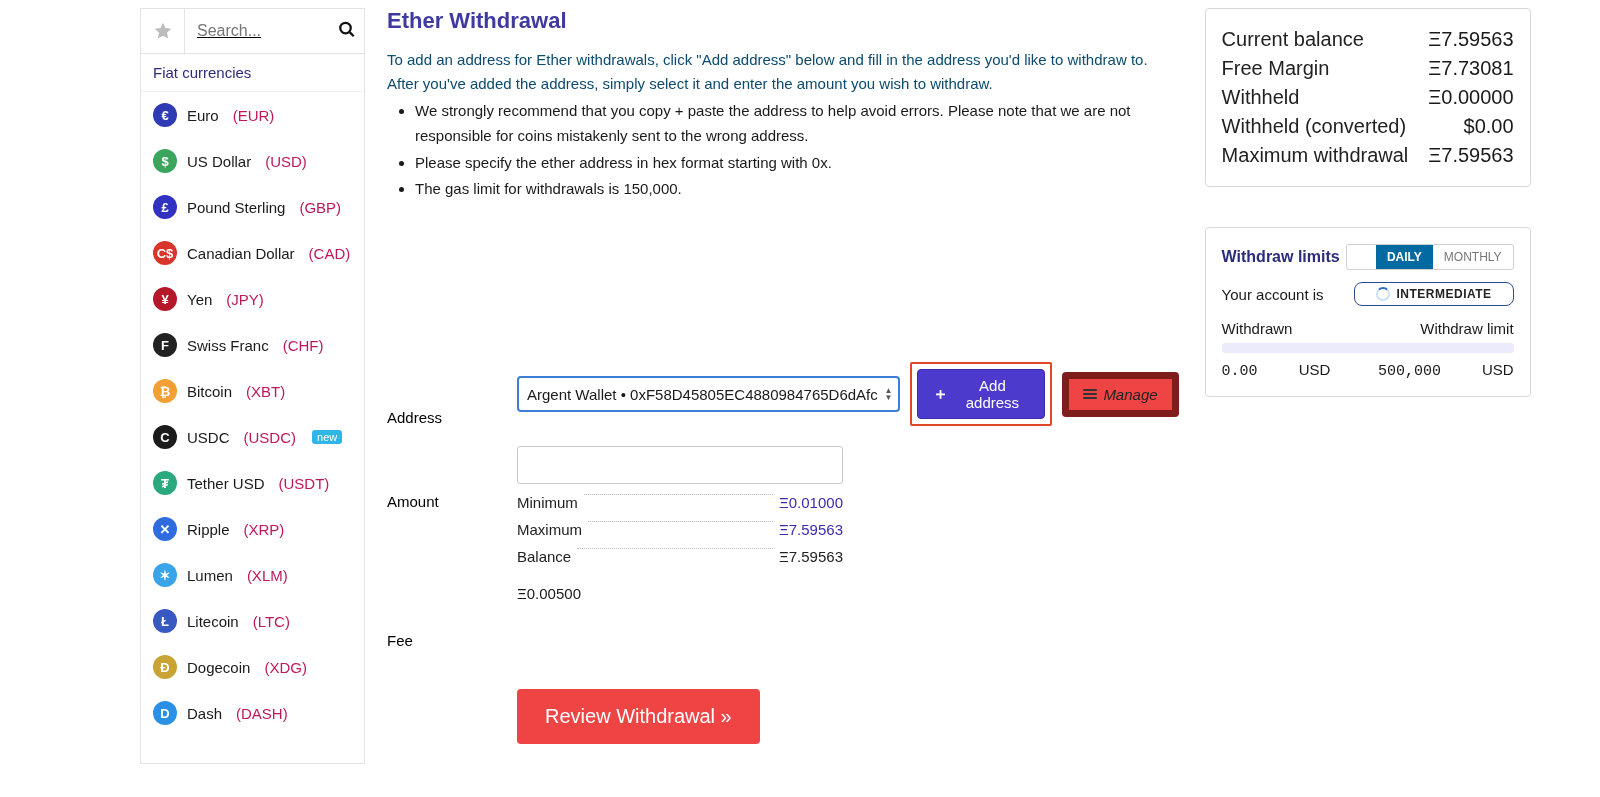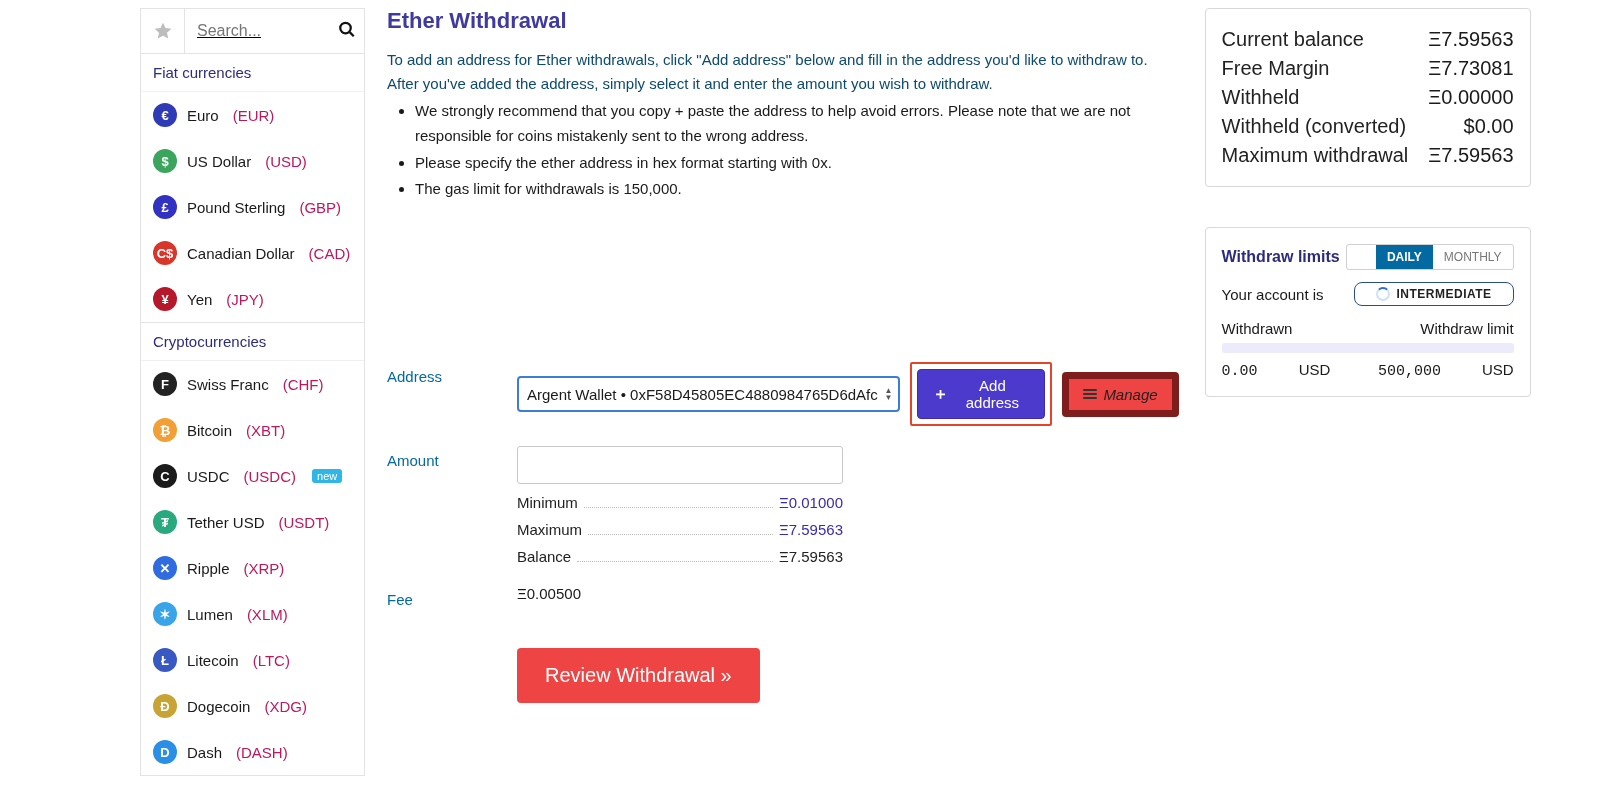--- a/index.html
+++ b/index.html
@@ -21,32 +21,32 @@
     .badge-new { background:#2fb6e6; color:#fff; font-size:11px; padding:1px 5px; border-radius:3px; margin-left:6px; }
     
     .main { flex:1; padding: 0 22px; display:flex; gap:26px; }
     .center { flex:1; min-width:0; }
     h2.title { color:#3f3a9f; font-size:22px; font-weight:700; margin-bottom:14px; }
     .desc { color:#0c4a6e; line-height:1.6; margin-bottom:3px; }
     ul.notes { padding-left: 28px; line-height:1.65; margin-bottom:10px; }
     ul.notes li { margin-bottom:2px; }
     .form-area { margin-top:160px; }
     .form-row { display:flex; align-items:flex-start; margin-bottom:20px; }
-    .form-label { width:130px; padding-top:6px; color:#0369a1; }
+    .form-label { width:130px; padding-top:6px; color:#000000;margin-top:41px; }
     .form-field { flex:1; }
     .addr-line { display:flex; align-items:center; gap:10px; }
     .sel { width:406px; height:36px; border:2px solid #3e7dd6; border-radius:4px; padding:0 26px 0 8px; font-size:15px; position:relative; background:#fff; white-space:nowrap; overflow:hidden; text-overflow:ellipsis; display:flex; align-items:center; }
     .sel-arrows { position:absolute; right:6px; top:50%; transform:translateY(-50%); display:flex; flex-direction:column; font-size:8px; line-height:7px; color:#555; }
     .hint { font-size:13px; color:#555; margin-top:8px; }
     .btn { display:inline-flex; align-items:center; gap:6px; border-radius:4px; padding:7px 14px; font-size:15px; cursor:pointer; border:1px solid transparent; }
     .btn-add { background:#4b3acb; color:#fff; border:1px solid #3a2bb0; }
     .add-wrap { border:2px solid #e3452a; border-radius:2px; padding:5px; }
     .btn-manage { background:#ef4444; border:7px solid #7f1d1d; color:#222;font-style:italic; }
     .amount-input { width:326px; height:38px; border:1px solid #c8c8c8; border-radius:3px; padding:0 8px; font-size:15px; }
-    .kv-line { display:flex; align-items:flex-end; margin-top:10px; font-size:15px; width:326px; }
+    .kv-line { display:flex; align-items:flex-start; margin-top:10px; font-size:15px; width:326px; }
     .kv-k { color:#222; }
     .kv-dots { flex:1; border-bottom:1px dotted #bbb; margin:0 6px 3px; }
     .kv-v { color:#3a2bb0; font-family: "Arial", sans-serif; }
     .kv-v.plain { color:#222; }
     .fee-val { font-family: Arial, sans-serif; }
     .btn-review { background:#ef4444; color:#fff; border-radius:4px; padding:16px 28px; font-size:20px; border:none; cursor:pointer; margin-top:20px; }
     
     .right { width:326px; flex-shrink:0; display:flex; flex-direction:column; gap:40px; }
     .panel { border:1px solid #d8d8d8; border-radius:4px; padding:16px; }
     .balrow { display:flex; justify-content:space-between; padding:3px 0; font-size:20px; }
@@ -114,21 +114,20 @@
           <span class="cc-name">Canadian Dollar</span>
           <span class="cc-sym">(CAD)</span>
         </div>
         <div class="cc-item">
           <span class="coin-ico" style="background: rgb(181, 24, 42);">¥</span>
           <span class="cc-name">Yen</span>
           <span class="cc-sym">(JPY)</span>
         </div>
       </div>
 
-    <div class="section-hdr" style="border-top:1px solid #e3e3e3">Cryptocurrencies</div>
     <div class="cc-list" id="crypto-list">
         <div class="cc-item">
           <span class="coin-ico" style="background: rgb(34, 34, 34);">F</span>
           <span class="cc-name">Swiss Franc</span>
           <span class="cc-sym">(CHF)</span>
         </div>
         <div class="cc-item">
           <span class="coin-ico" style="background: rgb(242, 160, 53);">₿</span>
           <span class="cc-name">Bitcoin</span>
           <span class="cc-sym">(XBT)</span>

